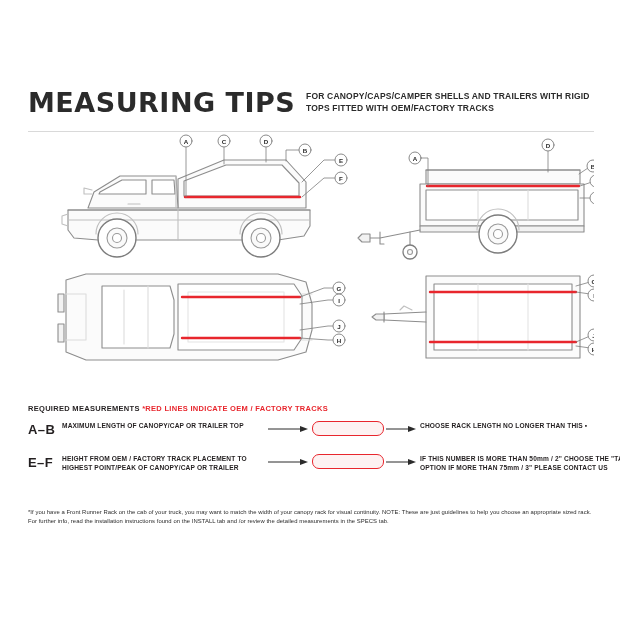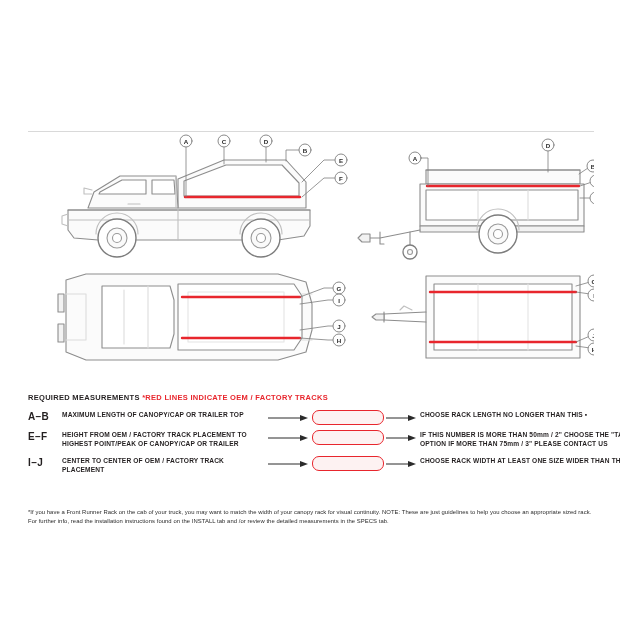--- a/index.html
+++ b/index.html
@@ -26,29 +26,29 @@
     letter-spacing:0.2px;color:#2b2b2b;
     text-transform:uppercase;
   }
   .hrule{position:absolute;left:28px;top:131px;width:566px;height:1px;background:#d9d9d9;}
 
   
   .illus{position:absolute;left:28px;top:134px;width:566px;height:240px;}
   svg{display:block;}
 
   
-  .req{position:absolute;left:28px;top:393px;width:566px;}
+  .req{position:absolute;left:28px;top:404px;width:566px;}
   .req-head{font-size:7.5px;font-weight:bold;letter-spacing:0.3px;}
   .req-head .redpart{color:#e8262d;}
   .rows{position:absolute;left:0;top:16px;width:566px;}
   .row{position:relative;height:20px;}
-  .row.tall{height:26px;}
+  .row.tall{height:26px;margin-top:13px;}
   .code{
     position:absolute;left:0;top:2px;width:32px;
-    font-size:10px;font-weight:bold;letter-spacing:0.4px;
+    font-size:13px;font-weight:bold;letter-spacing:0.4px;
   }
   .desc{
     position:absolute;left:34px;top:2px;width:200px;
     font-size:6.6px;font-weight:bold;line-height:8.6px;letter-spacing:0.15px;
   }
   .arrow1{position:absolute;left:240px;top:5px;width:40px;height:8px;}
   .pill{
     position:absolute;left:284px;top:1px;
     width:70px;height:13px;border:1px solid #e8262d;border-radius:7px;
     background:#fdf2f2;
@@ -66,20 +66,24 @@
     font-size:5.9px;line-height:9.4px;color:#2b2b2b;letter-spacing:0.05px;
   }
 
   .lbl{font-size:6.2px;font-weight:bold;fill:#2b2b2b;font-family:"Liberation Sans", sans-serif;}
 </style>
 </head>
 <body>
 
 <div class="page">
 
+  <div class="header">
+    <div class="title">MEASURING TIPS</div>
+    <div class="subtitle">FOR CANOPY/CAPS/CAMPER SHELLS AND TRAILERS WITH RIGID TOPS FITTED WITH OEM/FACTORY TRACKS</div>
+  </div>
   <div class="hrule"></div>
 
   <div class="illus">
     <svg width="566" height="240" viewBox="0 0 566 240" xmlns="http://www.w3.org/2000/svg">
       <g fill="none" stroke="#8d8d8d" stroke-width="1.1" stroke-linejoin="round" stroke-linecap="round">
 
         <g>
 
           <path d="M150 45 L196 26 L258 26 L278 48 L278 74 L150 74 Z" fill="#fbfbfb"></path>
           <path d="M156 47 L198 31 L254 31 L271 49 L271 62 L156 62 Z" fill="#ffffff"></path>
@@ -289,33 +293,19 @@
           </svg>
         <div class="pill"></div>
         <svg class="arrow2" viewBox="0 0 30 8">
             <line class="arrowline" x1="0" y1="4" x2="24" y2="4"></line>
             <polygon points="30,4 22,1 22,7" fill="#2b2b2b"></polygon>
           </svg>
         <div class="result">IF THIS NUMBER IS MORE THAN 50mm / 2" CHOOSE THE "TALL" OPTION IF MORE THAN 75mm / 3" PLEASE CONTACT US</div>
       </div>
 
 
-      <div class="row">
-        <div class="code">I–J</div>
-        <div class="desc">CENTER TO CENTER OF OEM / FACTORY TRACK PLACEMENT</div>
-        <svg class="arrow1" viewBox="0 0 40 8">
-            <line class="arrowline" x1="0" y1="4" x2="34" y2="4"></line>
-            <polygon points="40,4 32,1 32,7" fill="#2b2b2b"></polygon>
-          </svg>
-        <div class="pill"></div>
-        <svg class="arrow2" viewBox="0 0 30 8">
-            <line class="arrowline" x1="0" y1="4" x2="24" y2="4"></line>
-            <polygon points="30,4 22,1 22,7" fill="#2b2b2b"></polygon>
-          </svg>
-        <div class="result">CHOOSE RACK WIDTH AT LEAST ONE SIZE WIDER THAN THIS ▪</div>
-      </div>
 
     </div>
   </div>
 
   <div class="foot">*If you have a Front Runner Rack on the cab of your truck, you may want to match the width of your canopy rack for visual continuity. NOTE: These are just guidelines to help you choose an appropriate sized rack. For further info, read the installation instructions found on the INSTALL tab and /or review the detailed measurements in the SPECS tab.</div>
 
 </div>
 
 </body></html>

